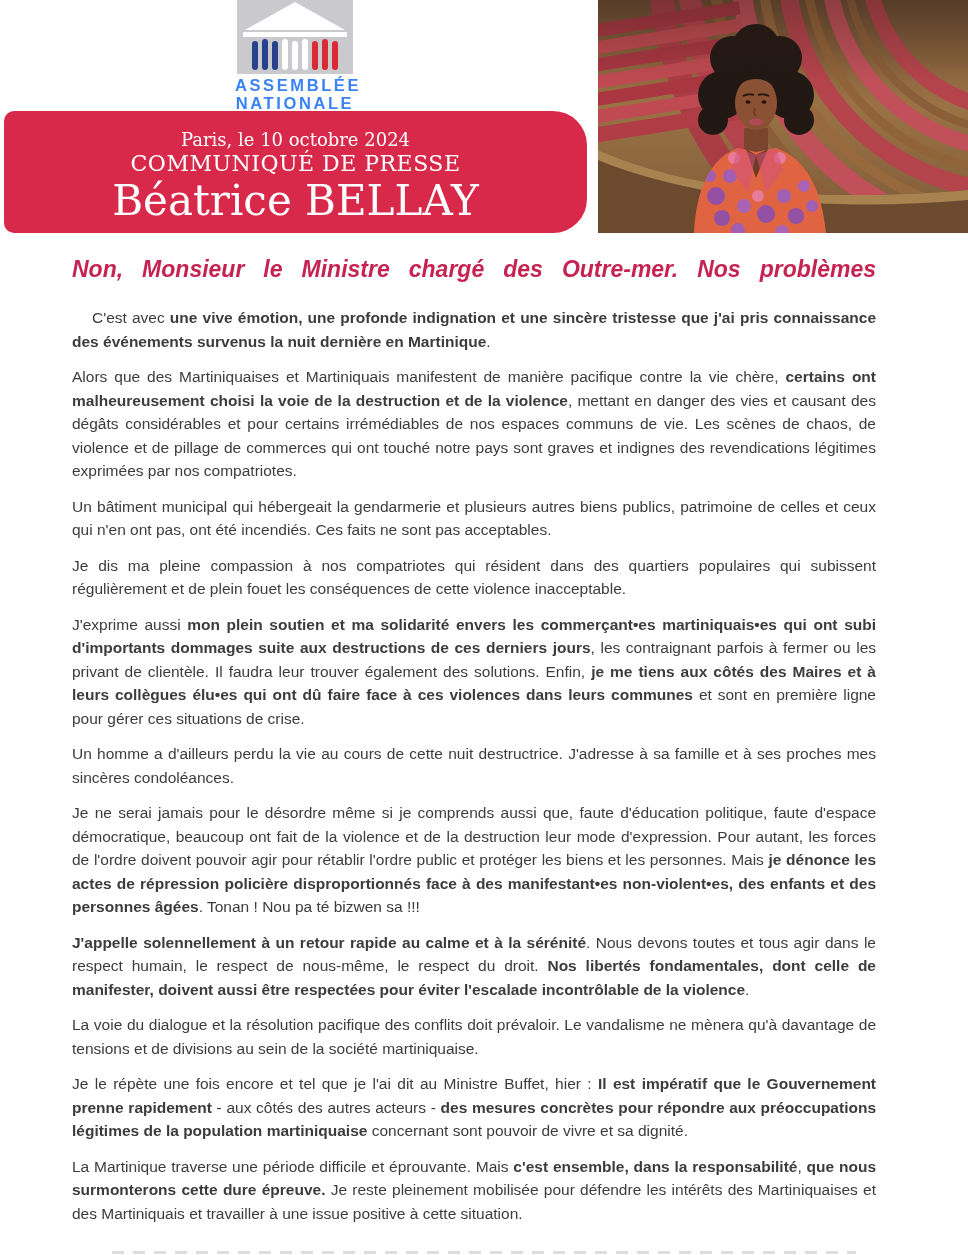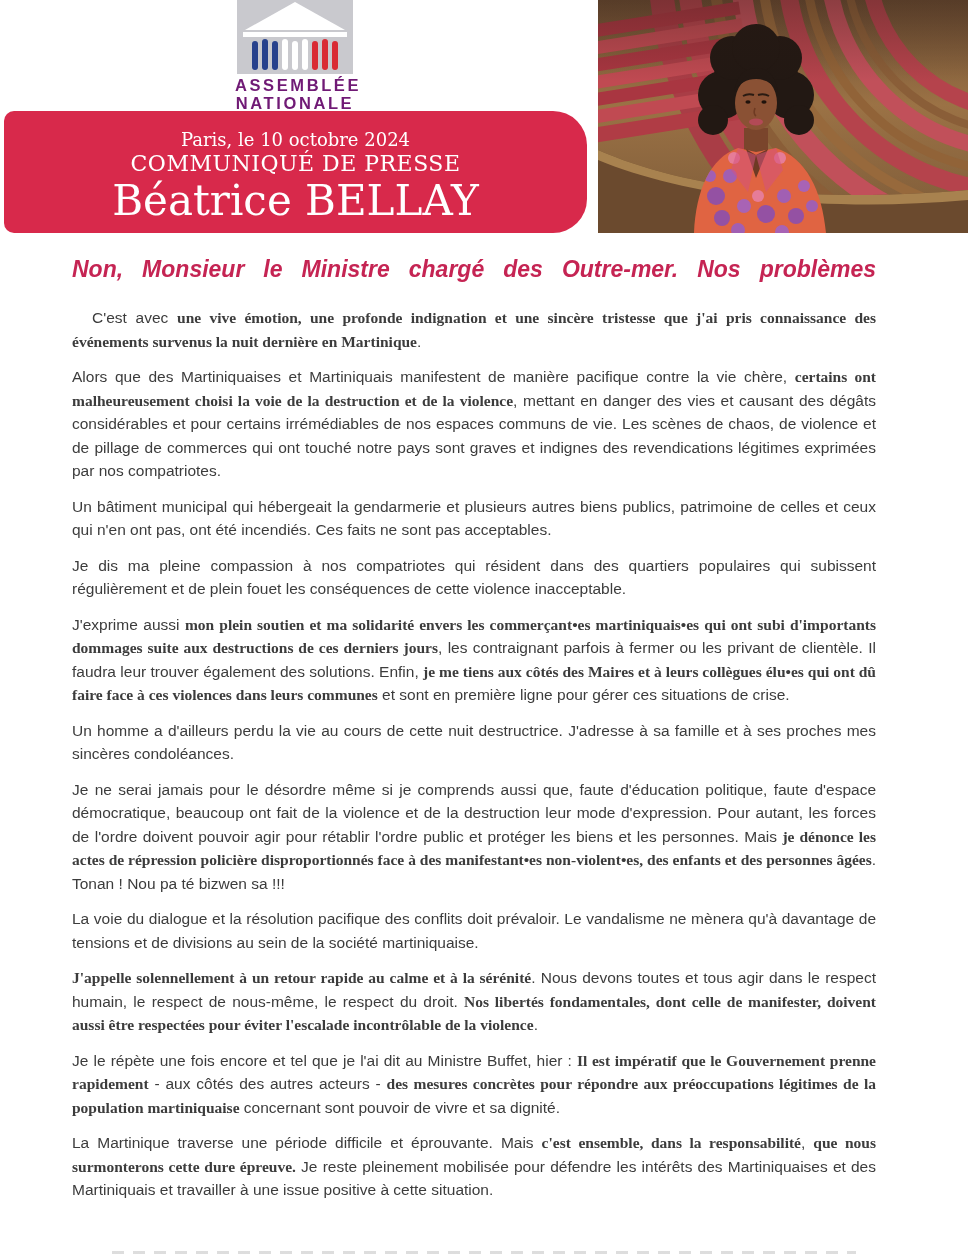--- a/index.html
+++ b/index.html
@@ -9,21 +9,21 @@
     background:#ffffff; overflow:hidden;
     font-family:"Liberation Sans", sans-serif;
   }
 
   
   .header { position:relative; height:233px; }
 
   .an-logo { position:absolute; left:235px; top:0; width:120px; text-align:center; }
   .an-logo svg { display:block; margin:0 auto; }
   .an-logo-text {
-    margin-top:3px; color:#701a75;
+    margin-top:3px; color:#3b82f6;
     font-family:"Liberation Sans", sans-serif;
     font-size:16.5px; font-weight:600; letter-spacing:2.6px; line-height:1.08;
   }
 
   .banner {
     position:absolute; left:4px; top:111px; width:583px; height:122px;
     background:#d8294b; border-radius:10px 34px 34px 10px;
     color:#ffffff; text-align:center;
     font-family:"DejaVu Serif", serif;
   }
@@ -47,21 +47,21 @@
   .title .l1 { display:block; text-align:justify; text-align-last:justify; }
   .title .l2 { display:block; }
 
   .body-text p {
     margin:0 0 12px 0;
     text-align:justify;
     font-size:15.5px; line-height:23.5px;
     color:#3c3c3c;
   }
   .body-text p.indent { text-indent:20px; }
-  .body-text span.b { font-weight:700;font-family:Liberation Serif, serif; }
+  .body-text span.b { font-weight:700; }
 
   .cutoff-line {
     position:absolute; left:112px; bottom:1px; width:744px; height:3px;
     background:repeating-linear-gradient(90deg,#d5d5d5 0 12px, transparent 12px 21px);
     opacity:.8;
   }
 </style>
 </head>
 <body>
 
@@ -197,21 +197,21 @@
       <span class="l1">Non, Monsieur le Ministre chargé des Outre-mer. Nos problèmes</span>
     </h1>
     <div class="body-text">
         <p class="indent"><span>C'est avec </span><span class="b">une vive émotion, une profonde indignation et une sincère tristesse que j'ai pris connaissance des événements survenus la nuit dernière en Martinique</span><span>.</span></p>
         <p><span>Alors que des Martiniquaises et Martiniquais manifestent de manière pacifique contre la vie chère, </span><span class="b">certains ont malheureusement choisi la voie de la destruction et de la violence</span><span>, mettant en danger des vies et causant des dégâts considérables et pour certains irrémédiables de nos espaces communs de vie. Les scènes de chaos, de violence et de pillage de commerces qui ont touché notre pays sont graves et indignes des revendications légitimes exprimées par nos compatriotes.</span></p>
         <p><span>Un bâtiment municipal qui hébergeait la gendarmerie et plusieurs autres biens publics, patrimoine de celles et ceux qui n'en ont pas, ont été incendiés. Ces faits ne sont pas acceptables.</span></p>
         <p><span>Je dis ma pleine compassion à nos compatriotes qui résident dans des quartiers populaires qui subissent régulièrement et de plein fouet les conséquences de cette violence inacceptable.</span></p>
         <p><span>J'exprime aussi </span><span class="b">mon plein soutien et ma solidarité envers les commerçant•es martiniquais•es qui ont subi d'importants dommages suite aux destructions de ces derniers jours</span><span>, les contraignant parfois à fermer ou les privant de clientèle. Il faudra leur trouver également des solutions. Enfin, </span><span class="b">je me tiens aux côtés des Maires et à leurs collègues élu•es qui ont dû faire face à ces violences dans leurs communes</span><span> et sont en première ligne pour gérer ces situations de crise.</span></p>
         <p><span>Un homme a d'ailleurs perdu la vie au cours de cette nuit destructrice. J'adresse à sa famille et à ses proches mes sincères condoléances.</span></p>
         <p><span>Je ne serai jamais pour le désordre même si je comprends aussi que, faute d'éducation politique, faute d'espace démocratique, beaucoup ont fait de la violence et de la destruction leur mode d'expression. Pour autant, les forces de l'ordre doivent pouvoir agir pour rétablir l'ordre public et protéger les biens et les personnes. Mais </span><span class="b">je dénonce les actes de répression policière disproportionnés face à des manifestant•es non-violent•es, des enfants et des personnes âgées</span><span>. Tonan !  Nou pa té bizwen sa !!!</span></p>
+        <p><span class="b">J'appelle solennellement à un retour rapide au calme et à la sérénité</span><span>. Nous devons toutes et tous agir dans le respect humain, le respect de nous-même, le respect du droit. </span><span class="b">Nos libertés fondamentales, dont celle de manifester, doivent aussi être respectées pour éviter l'escalade incontrôlable de la violence</span><span>.</span></p>
         <p><span>La voie du dialogue et la résolution pacifique des conflits doit prévaloir. Le vandalisme ne mènera qu'à davantage de tensions et de divisions au sein de la société martiniquaise.</span></p>
-        <p><span class="b">J'appelle solennellement à un retour rapide au calme et à la sérénité</span><span>. Nous devons toutes et tous agir dans le respect humain, le respect de nous-même, le respect du droit. </span><span class="b">Nos libertés fondamentales, dont celle de manifester, doivent aussi être respectées pour éviter l'escalade incontrôlable de la violence</span><span>.</span></p>
         <p><span>Je le répète une fois encore et tel que je l'ai dit au Ministre Buffet, hier : </span><span class="b">Il est impératif que le Gouvernement prenne rapidement</span><span> - aux côtés des autres acteurs - </span><span class="b">des mesures concrètes pour répondre aux préoccupations légitimes de la population martiniquaise</span><span> concernant sont pouvoir de vivre et sa dignité.</span></p>
         <p><span>La Martinique traverse une période difficile et éprouvante. Mais </span><span class="b">c'est ensemble, dans la responsabilité</span><span>, </span><span class="b">que nous surmonterons cette dure épreuve.</span><span> Je reste pleinement mobilisée pour défendre les intérêts des Martiniquaises et des Martiniquais et travailler à une issue positive à cette situation.</span></p>
       </div>
   </div>
 
   <div class="cutoff-line"></div>
 </div>
 
 </body></html>

